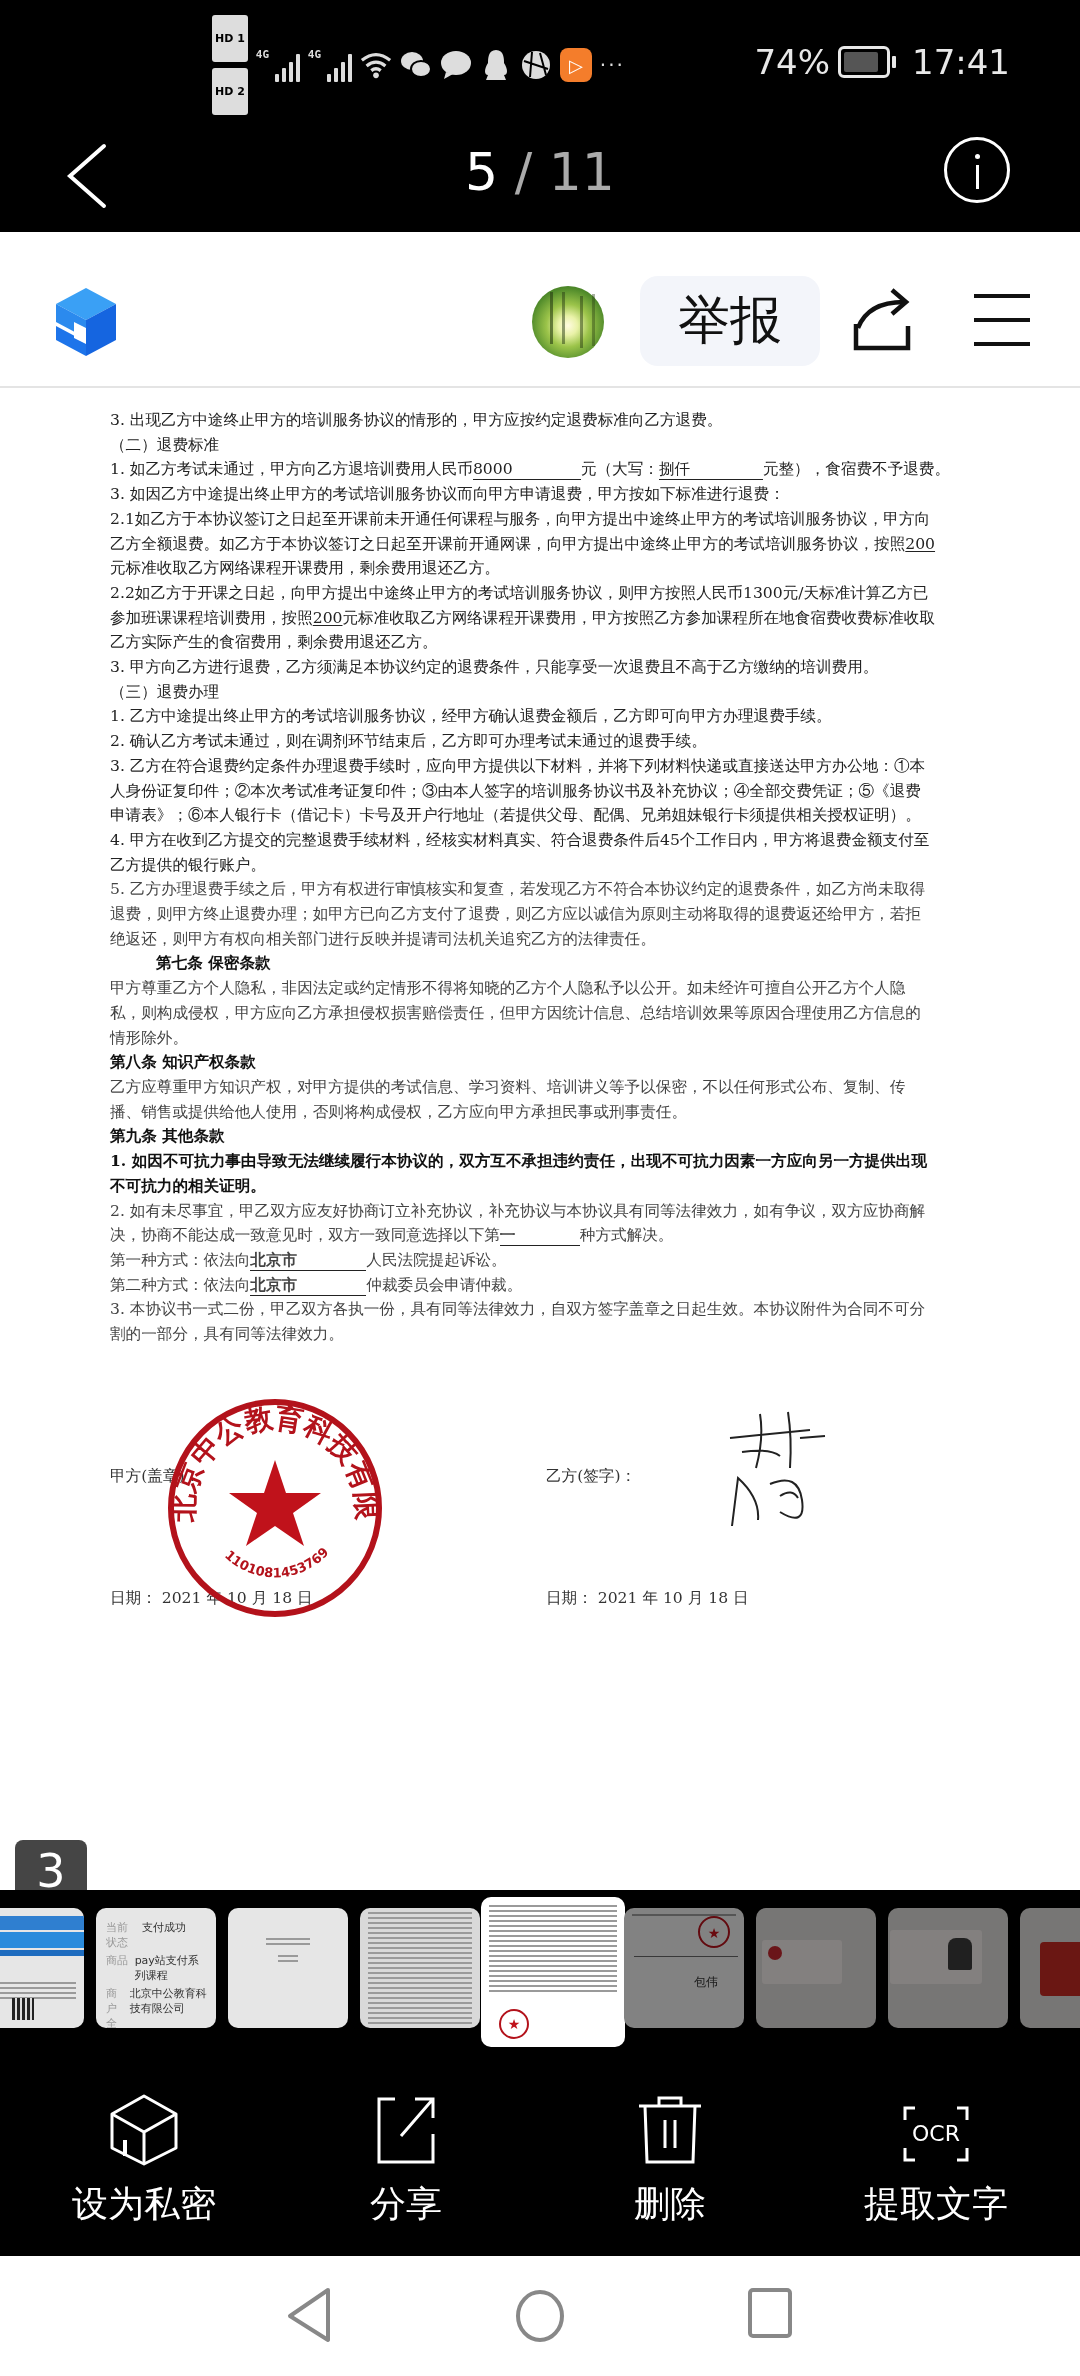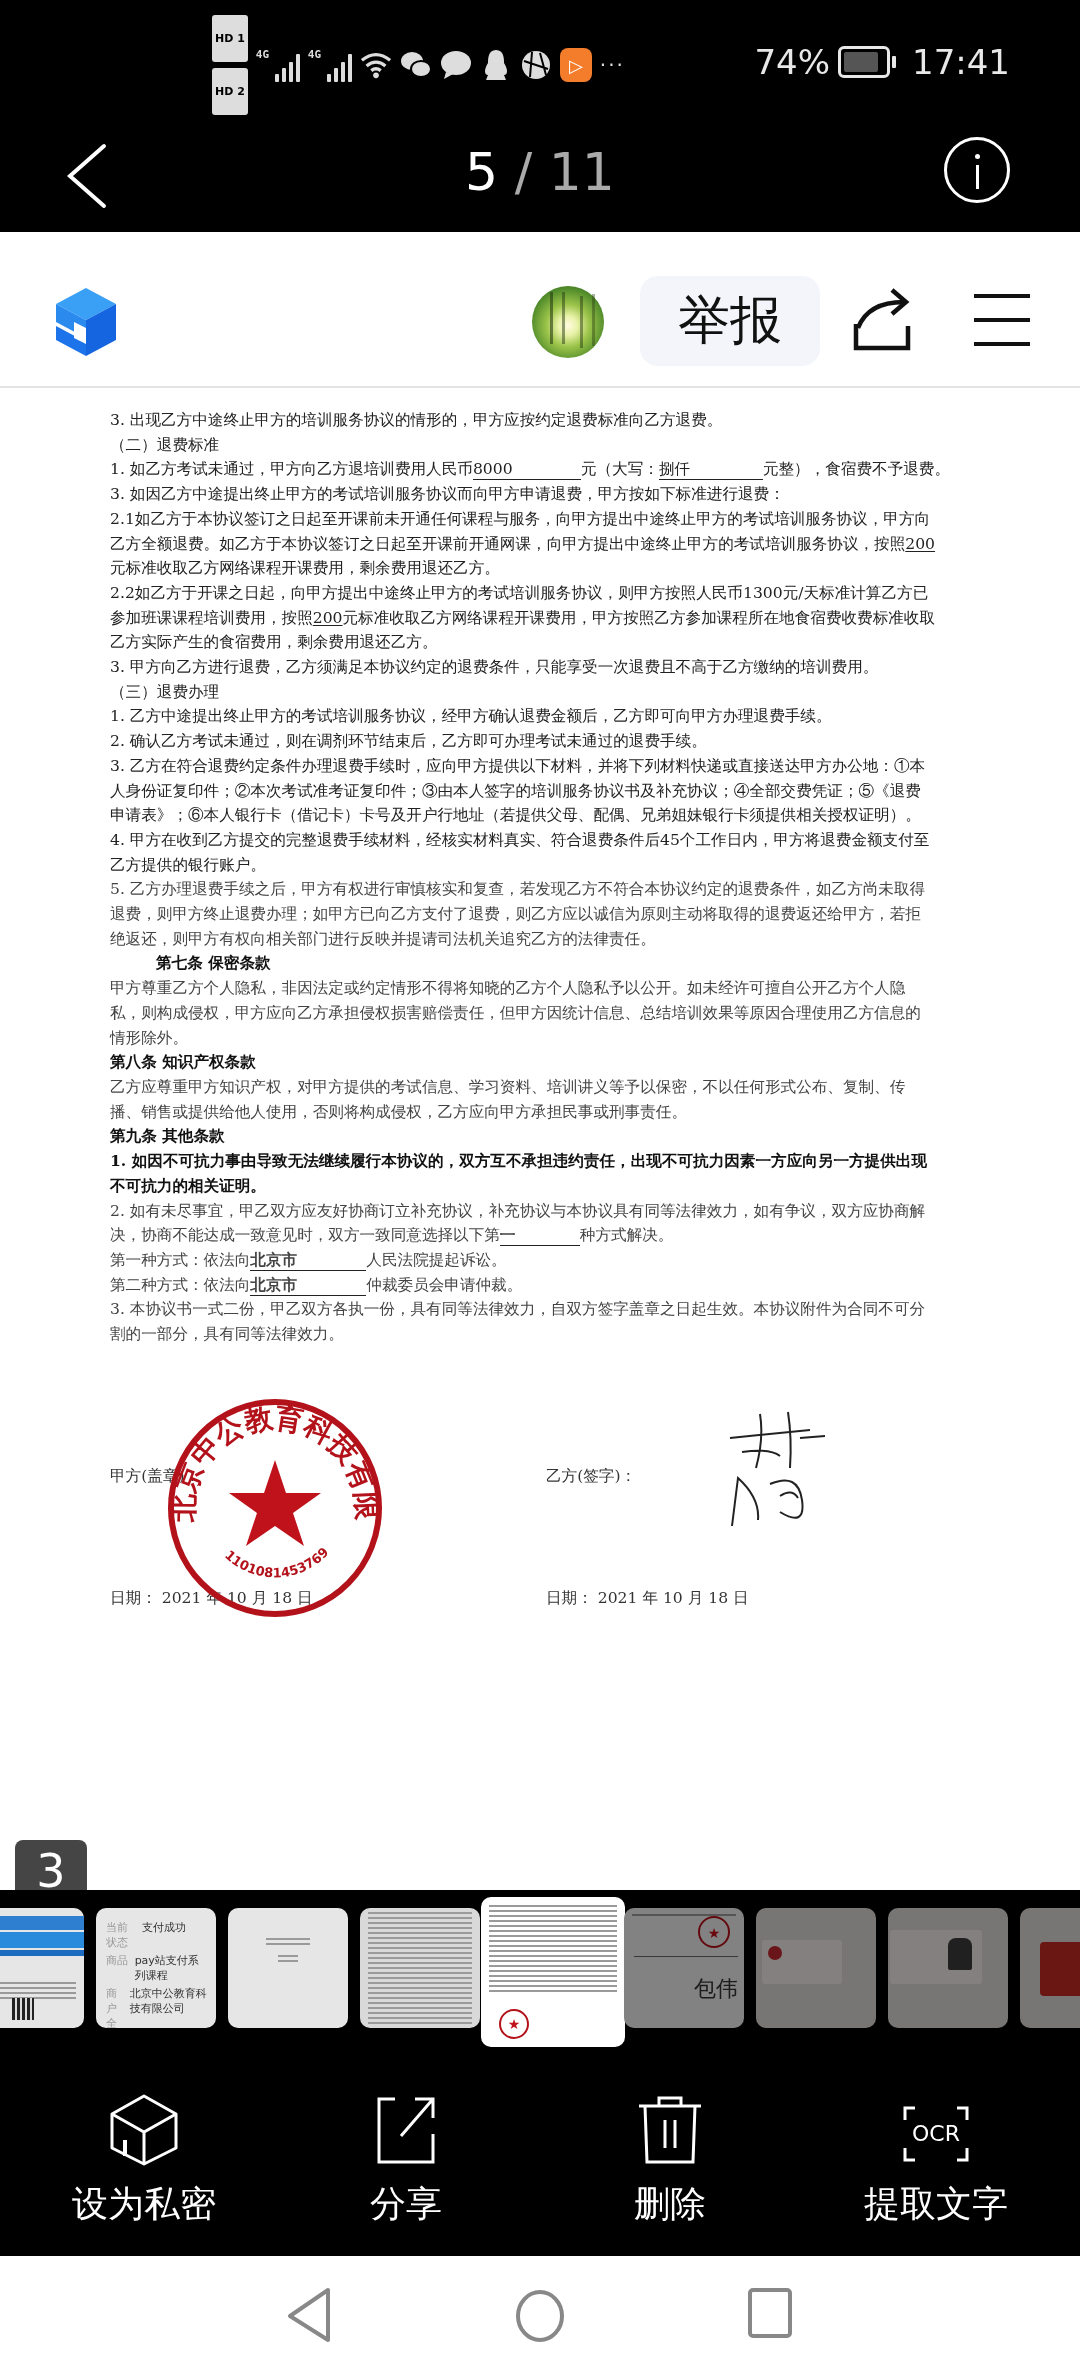--- a/index.html
+++ b/index.html
@@ -350,21 +350,21 @@
         <i></i>
       </div>
     <div style="position:absolute;left:18px;top:112px;width:30px;height:30px;border:2px solid #b3121b;border-radius:50%;display:flex;align-items:center;justify-content:center;color:#c0121b;font-size:14px">★</div>
   </div>
   <div class="thumb dim" style="left:624px;background:#ececec">
     <div class="th-lines" style="margin-top:6px">
         <i></i>
       </div>
     <div style="position:absolute;right:14px;top:8px;width:32px;height:32px;border:2px solid #b3121b;border-radius:50%;color:#c0121b;font-size:14px;text-align:center;line-height:30px">★</div>
     <div style="position:absolute;left:10px;top:48px;width:104px;height:1px;background:#666"></div>
-    <div style="position:absolute;left:70px;top:66px;font-size:22px;color:#333">包伟</div>
+    <div style="position:absolute;left:70px;top:66px;font-size:12px;color:#333">包伟</div>
   </div>
   <div class="thumb dim" style="left:756px;background:#d8d6d4">
     <div style="position:absolute;left:6px;top:32px;width:80px;height:44px;background:#eee8e6;border-radius:3px"></div>
     <div style="position:absolute;left:12px;top:38px;width:14px;height:14px;border-radius:50%;background:#c1272d"></div>
   </div>
   <div class="thumb dim" style="left:888px;background:#d8d6d4">
     <div style="position:absolute;left:2px;top:22px;width:92px;height:54px;background:#eee8e6;border-radius:3px"></div>
     <div style="position:absolute;left:60px;top:30px;width:24px;height:32px;background:#3a3a3a;border-radius:8px 8px 2px 2px"></div>
   </div>
   <div class="thumb dim" style="left:1020px;background:#d8d6d4">

